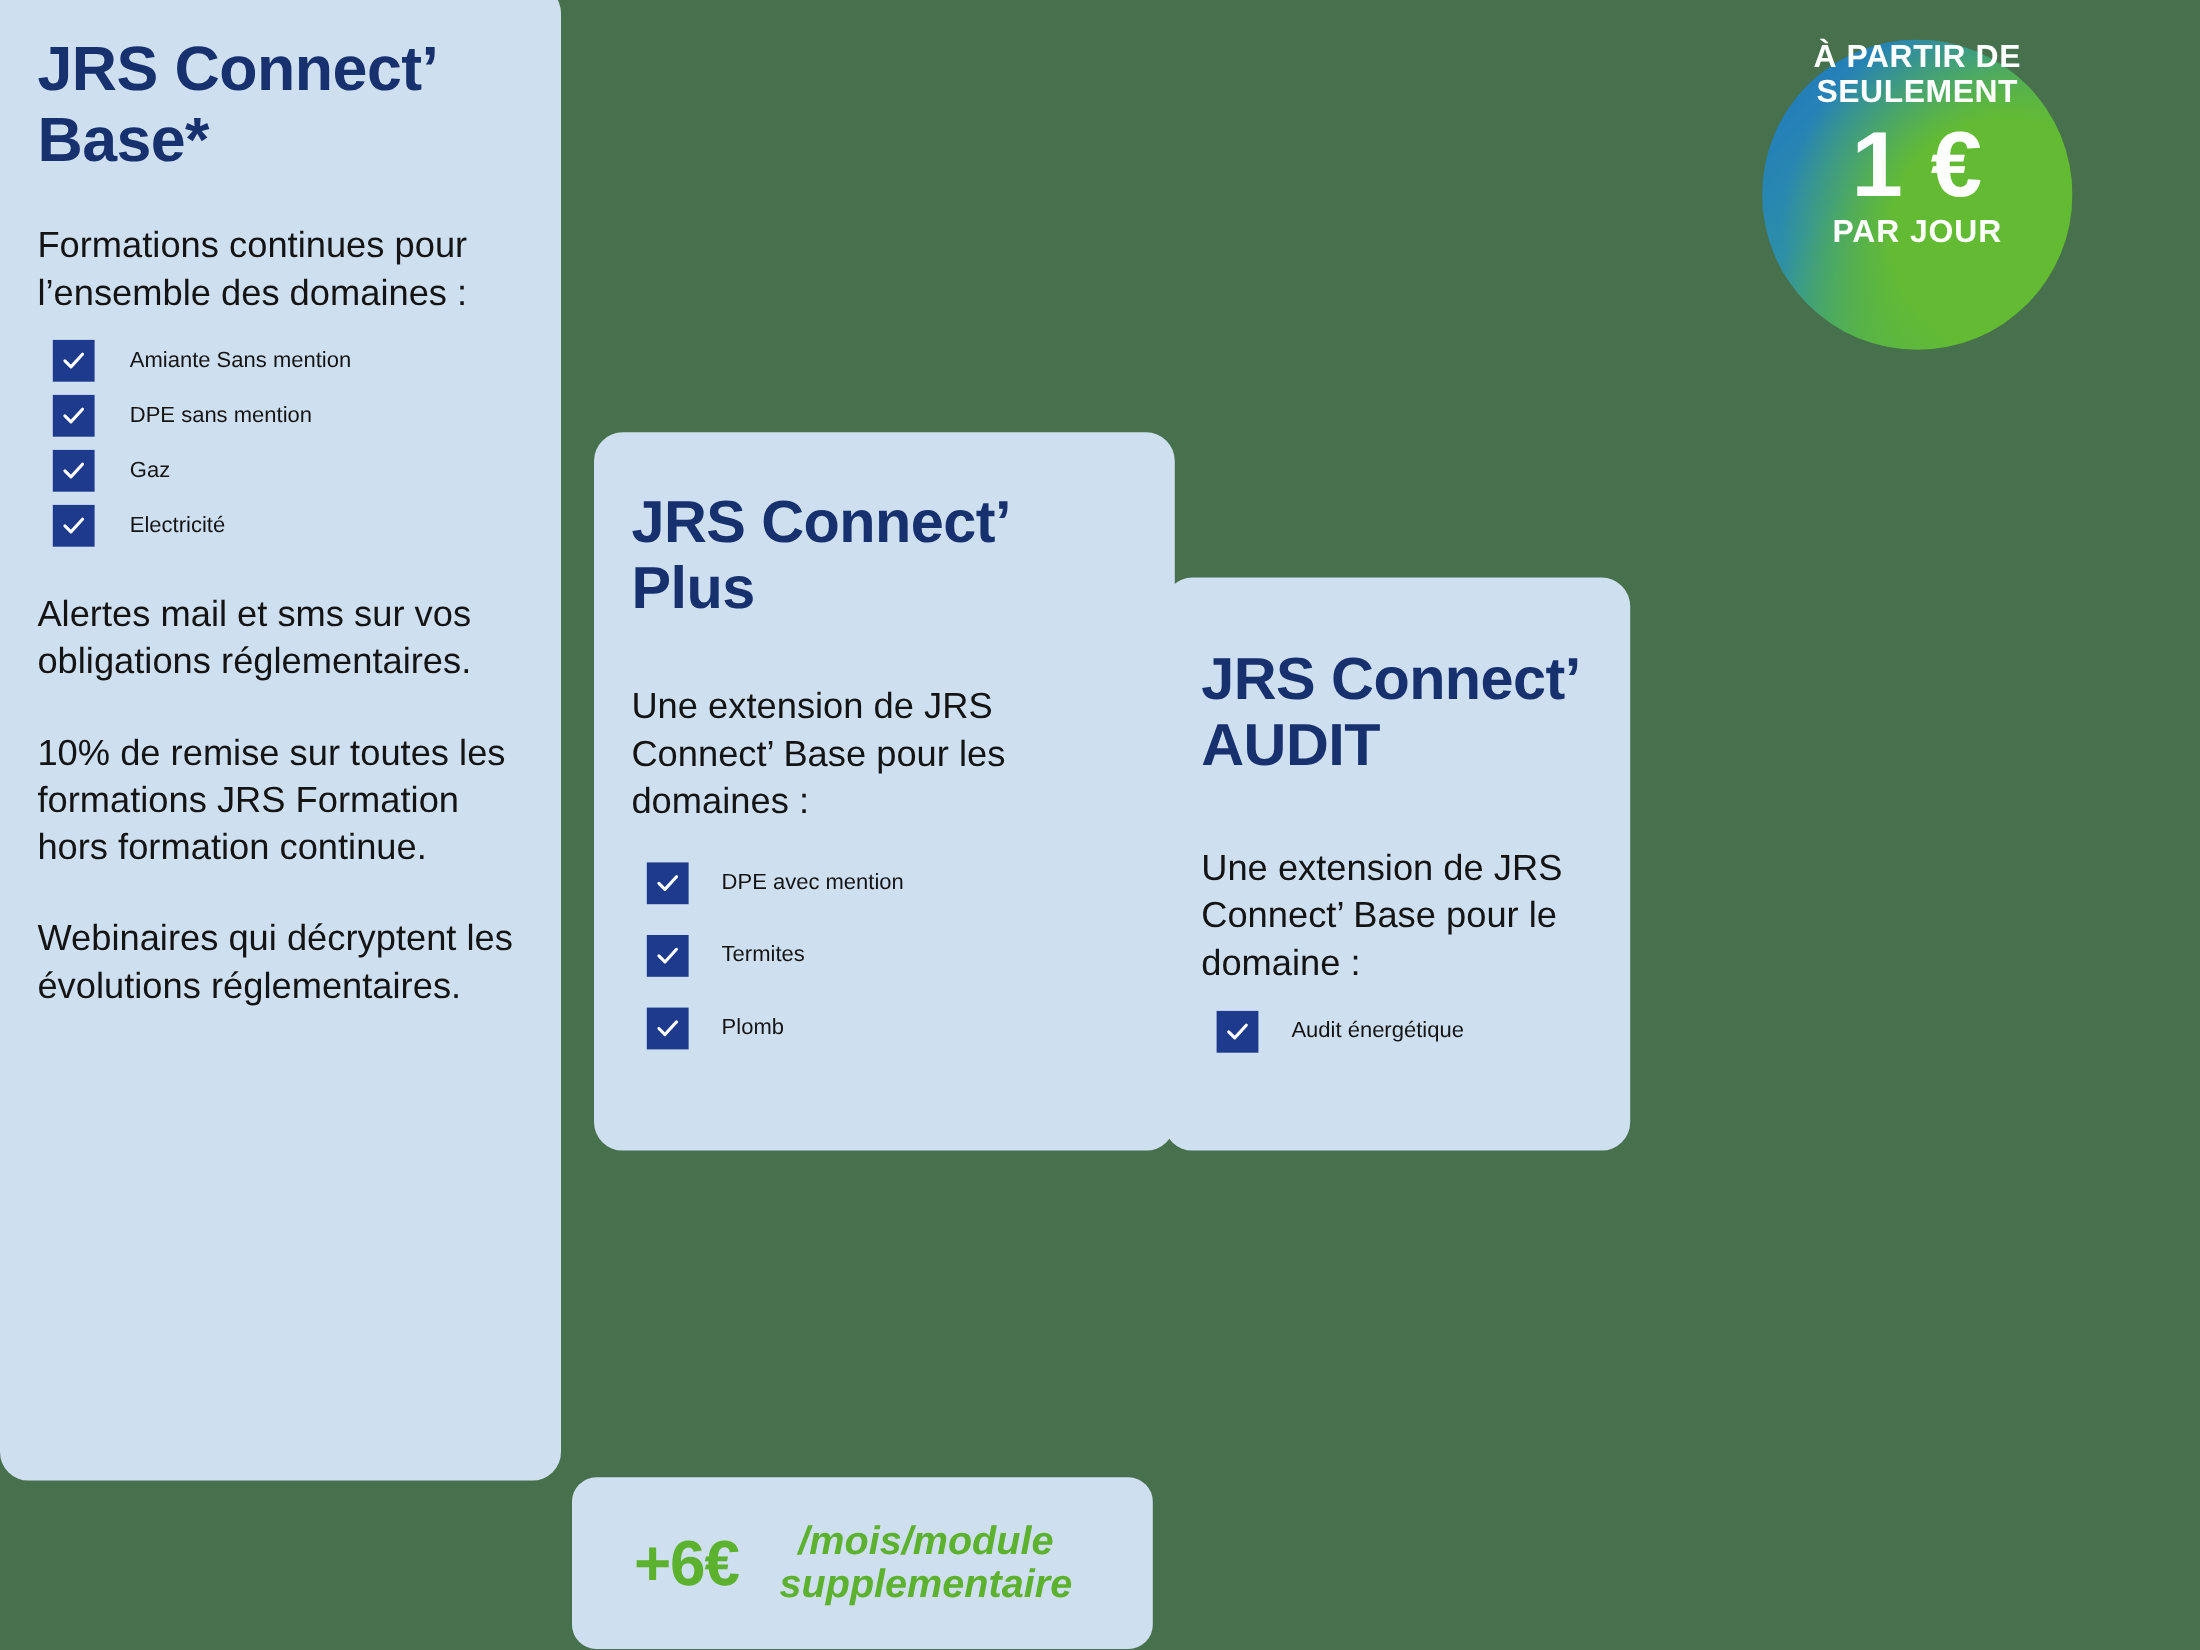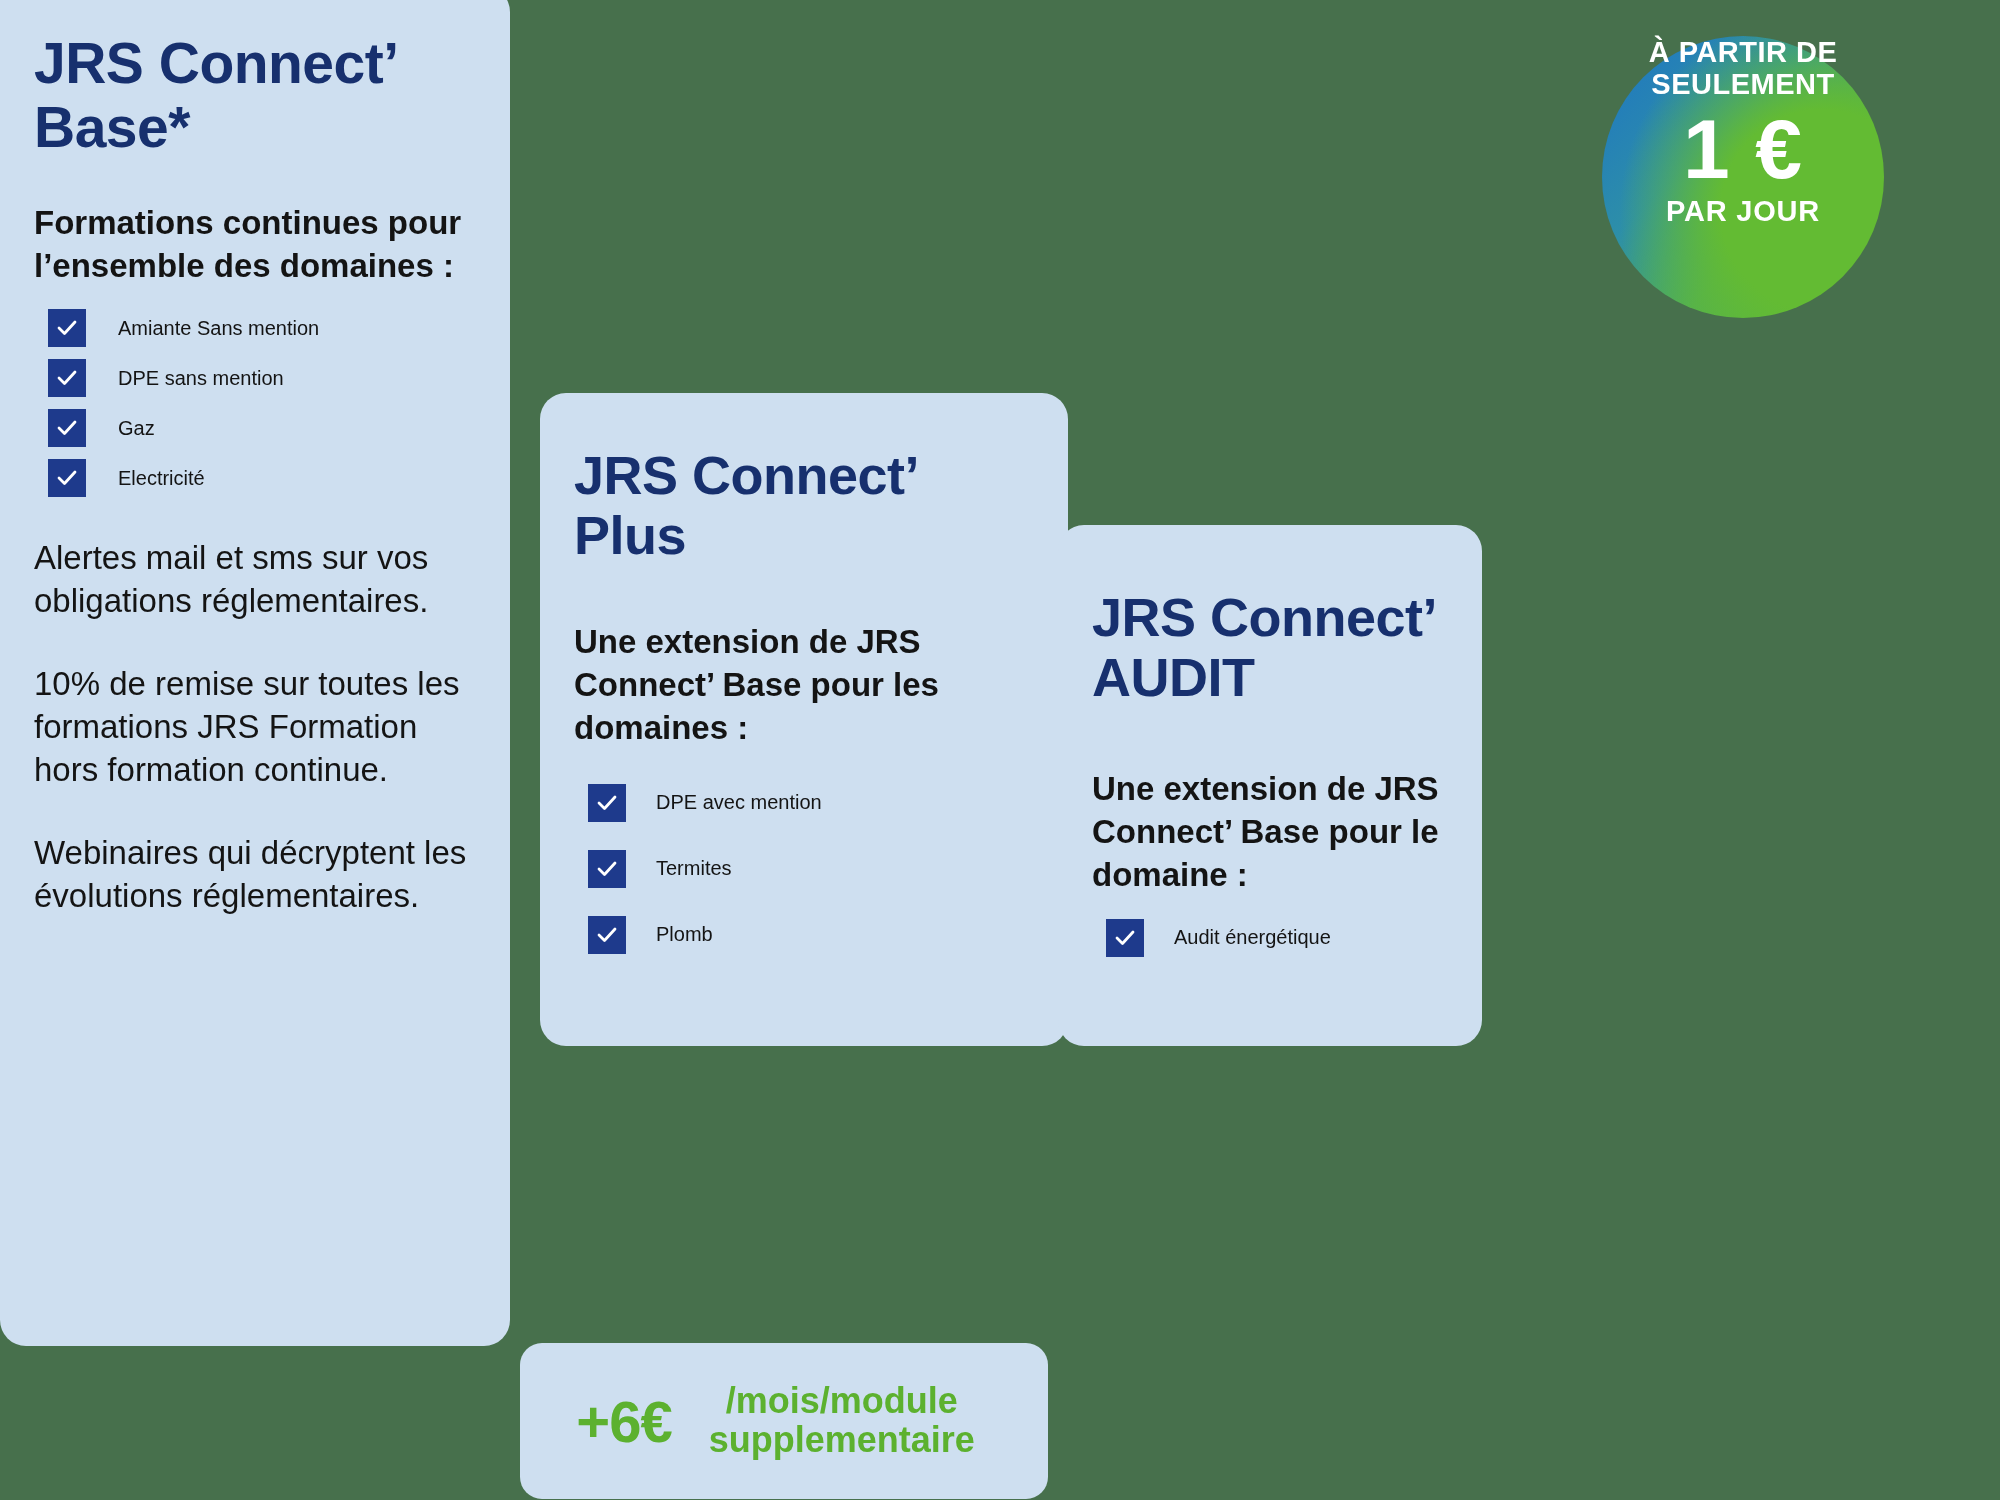--- a/index.html
+++ b/index.html
@@ -30,21 +30,21 @@
     letter-spacing: -0.5px;
   }
   #card-base .card-title  { font-size: 57px; padding-top: 46px; }
   #card-plus .card-title  { font-size: 54px; padding-top: 52px; }
   #card-audit .card-title { font-size: 54px; padding-top: 62px; }
 
   .card-desc {
     color: #141414;
     font-size: 33px;
     line-height: 1.30;
-    font-weight: 700;
+    font-weight: 400;
   }
   #card-base .card-desc  { margin-top: 42px; }
   #card-plus .card-desc  { margin-top: 55px; }
   #card-audit .card-desc { margin-top: 60px; }
 
   
   .check-list { list-style: none; }
   #card-base  .check-list { margin-top: 22px; }
   #card-plus  .check-list { margin-top: 34px; }
   #card-audit .check-list { margin-top: 22px; }
@@ -93,21 +93,21 @@
   #price-base  { left: 0px;    top: 1343px; width: 510px;  height: 156px;
                  border-bottom-left-radius: 0; border-top-left-radius: 22px; }
   #price-plus  { left: 520px;  top: 1343px; width: 528px;  height: 156px; }
   #price-audit { left: 1058px; top: 1343px; width: 528px;  height: 156px; }
 
   .price-amount { font-size: 62px; letter-spacing: -1px; }
   .price-unit   { font-size: 40px; margin-left: 30px; }
   #price-plus .price-amount { font-size: 58px; }
   #price-plus .price-unit {
     font-size: 36px; margin-left: 20px; line-height: 1.08;
-    text-align: center; max-width: 300px;
+    text-align: center; max-width: 300px; font-style: italic;
   }
   #price-audit .price-amount { font-size: 58px; }
   #price-audit .price-unit   { font-size: 40px; margin-left: 16px; }
 
   
   #promo-badge {
     position: absolute;
     left: 1602px; top: 36px;
     width: 282px; height: 282px;
     border-radius: 50%;

